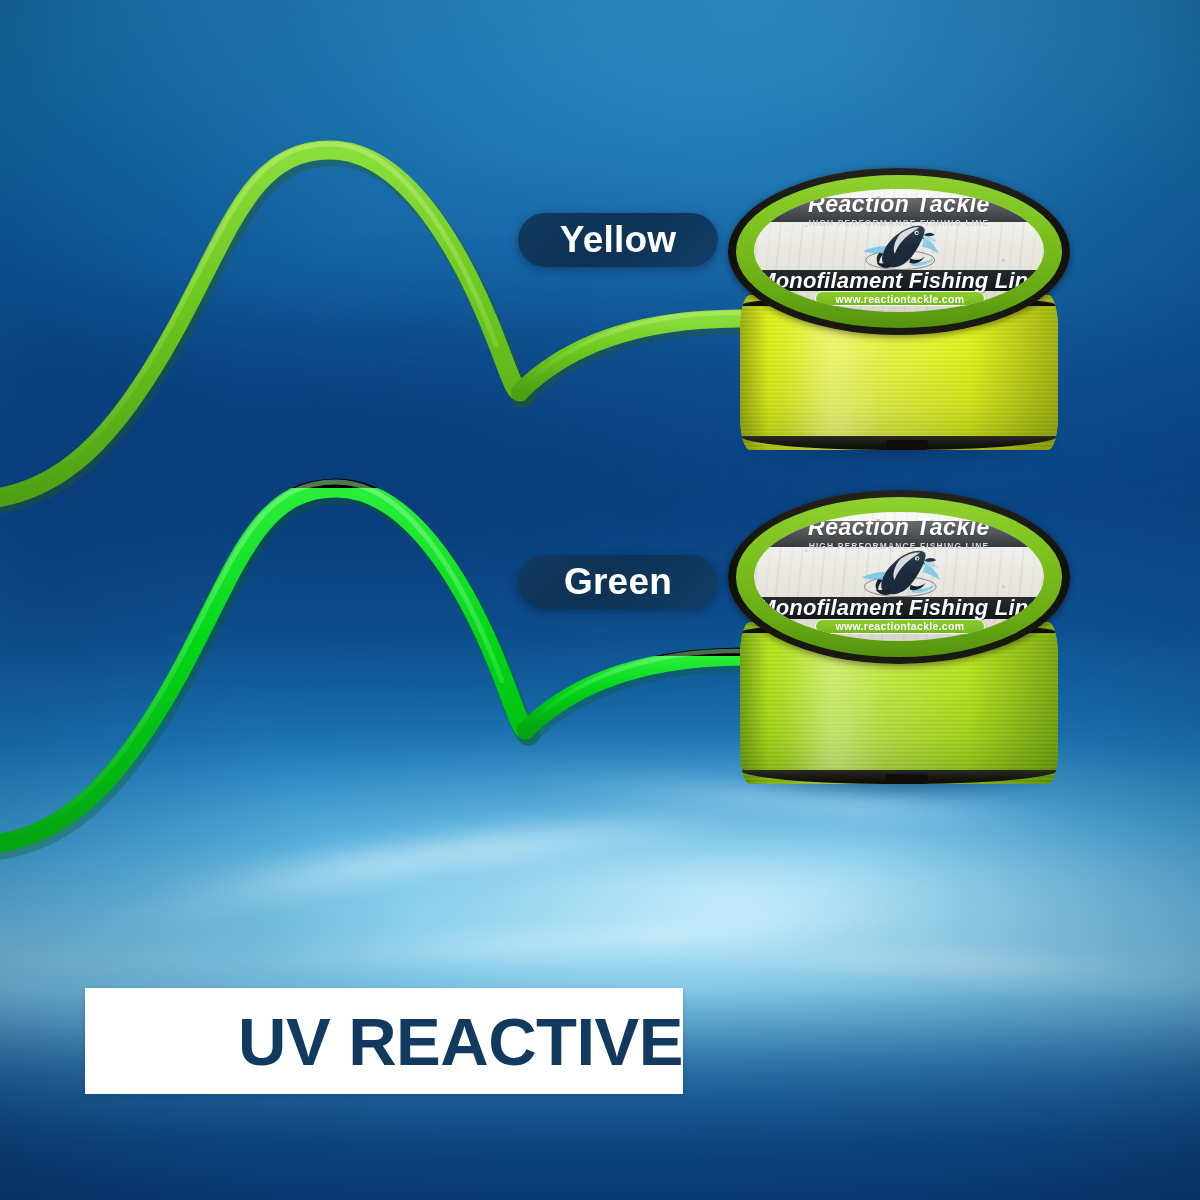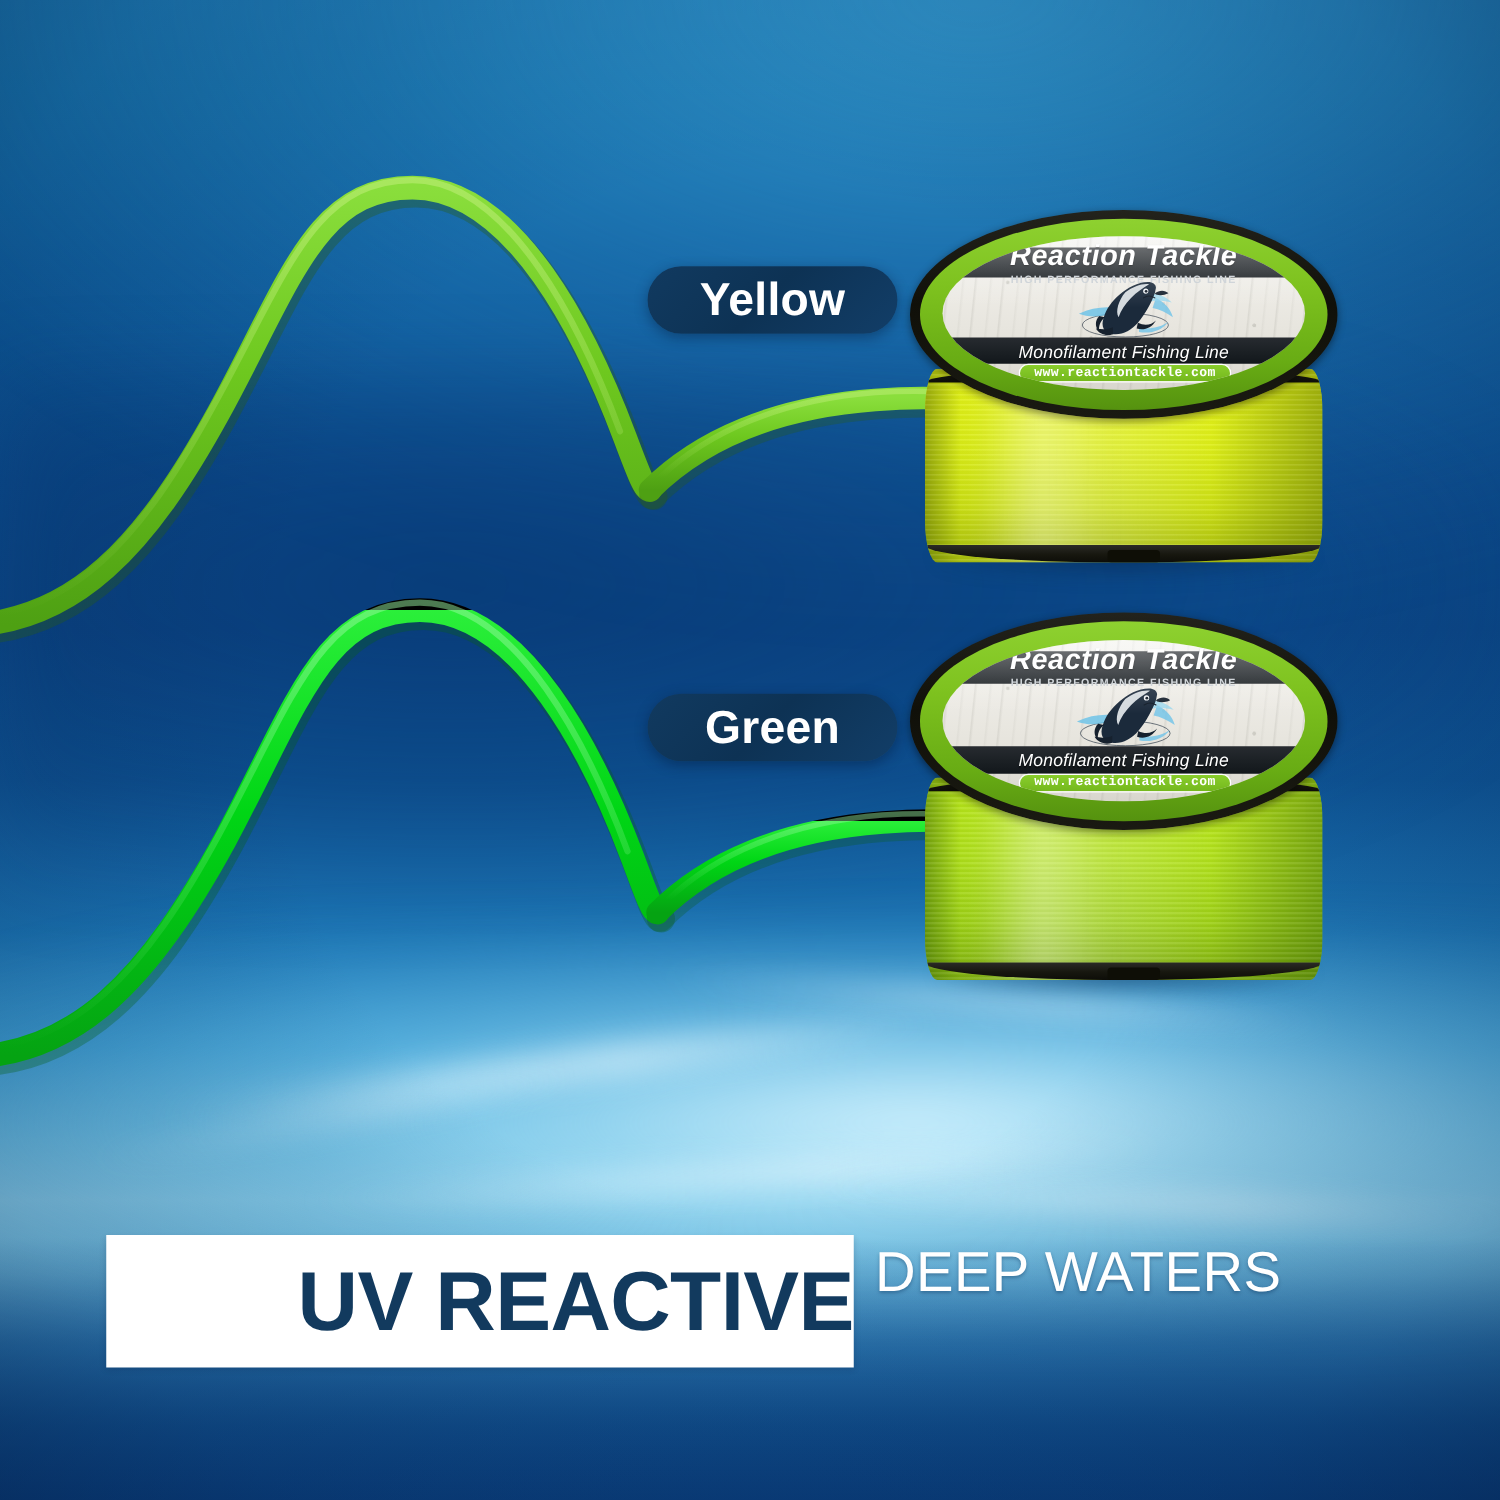--- a/index.html
+++ b/index.html
@@ -269,33 +269,33 @@
     margin-top: 3px;
   }
   .band-bottom {
     position: absolute; left: 0; bottom: 17%;
     width: 100%; height: 17%;
     background: linear-gradient(to bottom, #272b30 0%, #1a1f23 60%, #12171b 100%);
     display: flex; align-items: center; justify-content: center;
   }
   .band-bottom span {
     color: #ffffff;
-    font-weight: normal;
+    font-weight: bold;
     font-style: italic;
-    font-size: 14px;
+    font-size: 22px;
     letter-spacing: .2px;
     text-shadow: 0 1px 1px rgba(0,0,0,.55);
   }
   .url-pill {
     position: absolute; left: 21%; bottom: 5%;
     width: 58%; height: 10.5%;
     border-radius: 999px;
     background: linear-gradient(to bottom, #89cd2c 0%, #74b81d 100%);
     border: 1px solid #ffffff;
-    display: flex; align-items: center; justify-content: center; font-family: Liberation Mono, monospace;
+    display: flex; align-items: center; justify-content: center;
   }
   .url-pill span {
     color: #ffffff;
     font-weight: bold;
     font-size: 10.5px;
     letter-spacing: .3px;
   }
   .fish-wrap {
     position: absolute; left: 22%; top: 27%;
     width: 58%; height: 44%;
@@ -526,17 +526,16 @@
         <div class="face-gloss"></div>
       </div>
     </div>
   </div>
 
   <div id="banner">
     <div id="uv-block">
       <span>UV REACTIVE</span>
     </div>
     <div id="banner-sub">
-      <span class="l2">DEEP WATERS</span>
     </div>
   </div>
 
 </div>
 
 </body></html>

